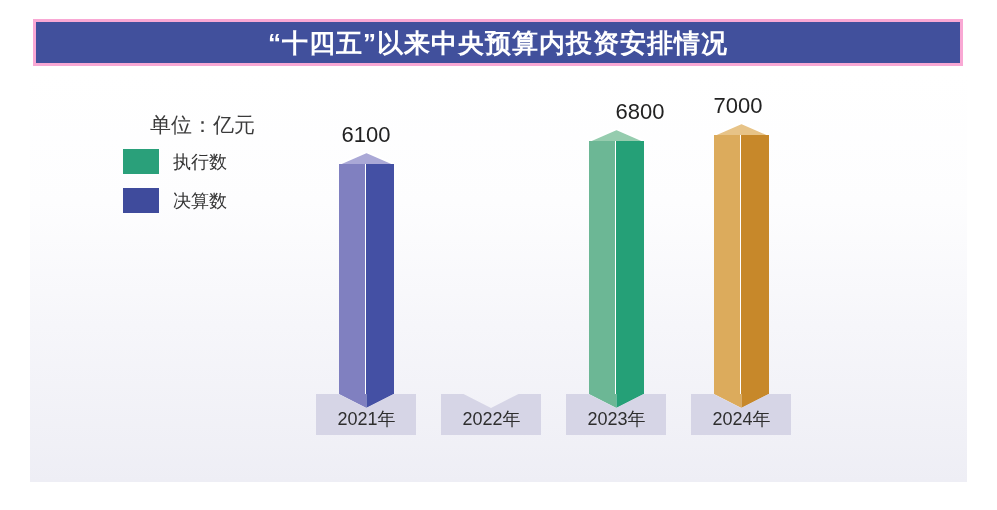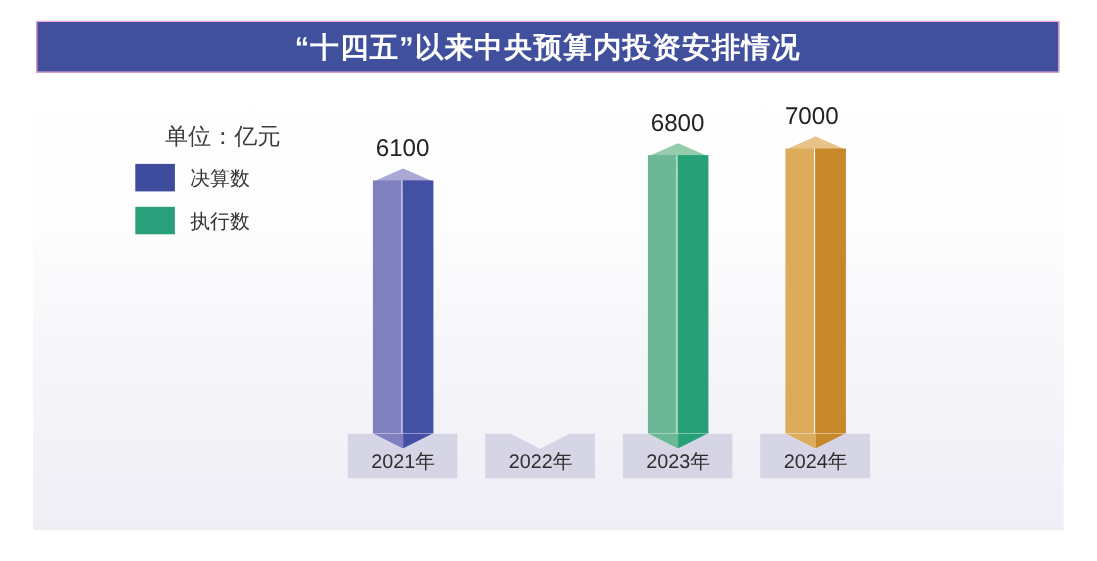--- a/index.html
+++ b/index.html
@@ -22,21 +22,21 @@
   }
 
   
   #title-banner {
     position: absolute;
     left: 33px;
     top: 19px;
     width: 930px;
     height: 47px;
     background: #41509c;
-    border: 1px solid #f9a8d4;
+    border: 3px solid #f9a8d4;
     box-sizing: border-box;
     display: flex;
     align-items: center;
     justify-content: center;
   }
   #title-text {
     color: #ffffff;
     font-size: 26px;
     font-weight: bold;
     letter-spacing: 1px;
@@ -179,27 +179,27 @@
   <div id="title-banner">
     <div id="title-text">“十四五”以来中央预算内投资安排情况</div>
   </div>
 
   <div id="chart-panel">
 
     <div id="legend">
       <div id="legend-unit">单位：亿元</div>
 
       <div class="legend-item">
+        <span class="legend-swatch" id="sw1" style="background: rgb(42, 160, 122);"></span>
+        <span class="legend-label">执行数</span>
+      </div>
+
+      <div class="legend-item">
         <span class="legend-swatch" id="sw0" style="background: rgb(63, 75, 156);"></span>
         <span class="legend-label">决算数</span>
-      </div>
-
-      <div class="legend-item">
-        <span class="legend-swatch" id="sw1" style="background: rgb(42, 160, 122);"></span>
-        <span class="legend-label">执行数</span>
       </div>
 
     </div>
 
     <div id="bars-area">
         <div class="bar-group" style="left: 308.5px; top: 0px; width: 55px; height: 410px; bottom: auto;">
           <div class="bar-value" style="top: 52px;">6100</div>
           <div class="column" style="top: 80px; height: 242px;">
             <div class="col-top">
               <svg class="facet" width="55" height="22" viewBox="0 0 55 22">
@@ -222,21 +222,21 @@
           </svg>
           <div class="plaque-text">2021年</div>
         </div>
         <div class="year-plaque" style="left: 411px; top: 322px;">
           <svg class="plaque-bg" width="100" height="41" viewBox="0 0 100 41">
             <polygon points="0,0 22.5,0 50,14 77.5,0 100,0 100,41 0,41" fill="#d6d5e6"></polygon>
           </svg>
           <div class="plaque-text">2022年</div>
         </div>
         <div class="bar-group" style="left: 558.5px; top: 0px; width: 55px; height: 410px; bottom: auto;">
-          <div class="bar-value" style="top: 29px;">6800</div>
+          <div class="bar-value" style="top: 29px; margin-left: 24px;">6800</div>
           <div class="column" style="top: 57px; height: 265px;">
             <div class="col-top">
               <svg class="facet" width="55" height="22" viewBox="0 0 55 22">
                 <polygon points="27.5,0 55,12.100000000000001 27.5,22 0,12.100000000000001" fill="#95ccae" stroke="#ffffff" stroke-width="2"></polygon>
               </svg>
             </div>
             <div class="col-body" style="top: 12.1px;">
               <div class="face-left" style="background: rgb(108, 183, 149); border-right: 1.5px solid rgb(255, 255, 255); box-sizing: border-box;"></div>
               <div class="face-right" style="background: rgb(37, 160, 119);"></div>
             </div>

